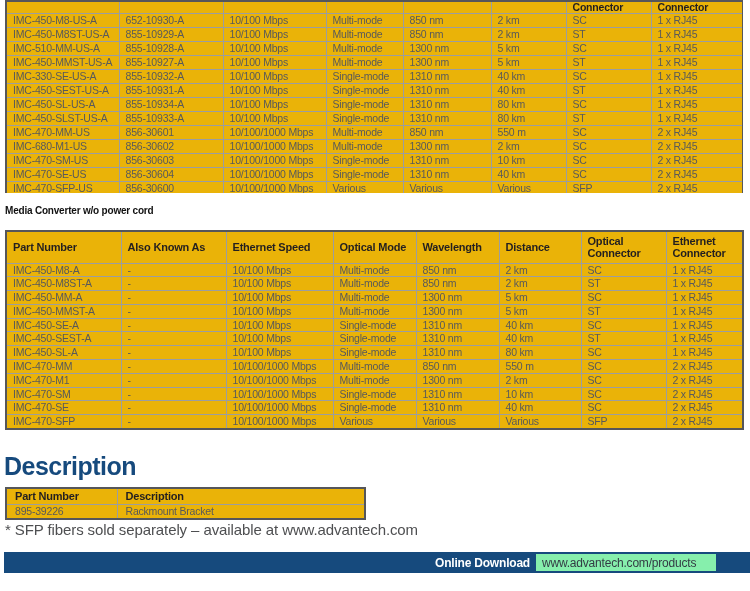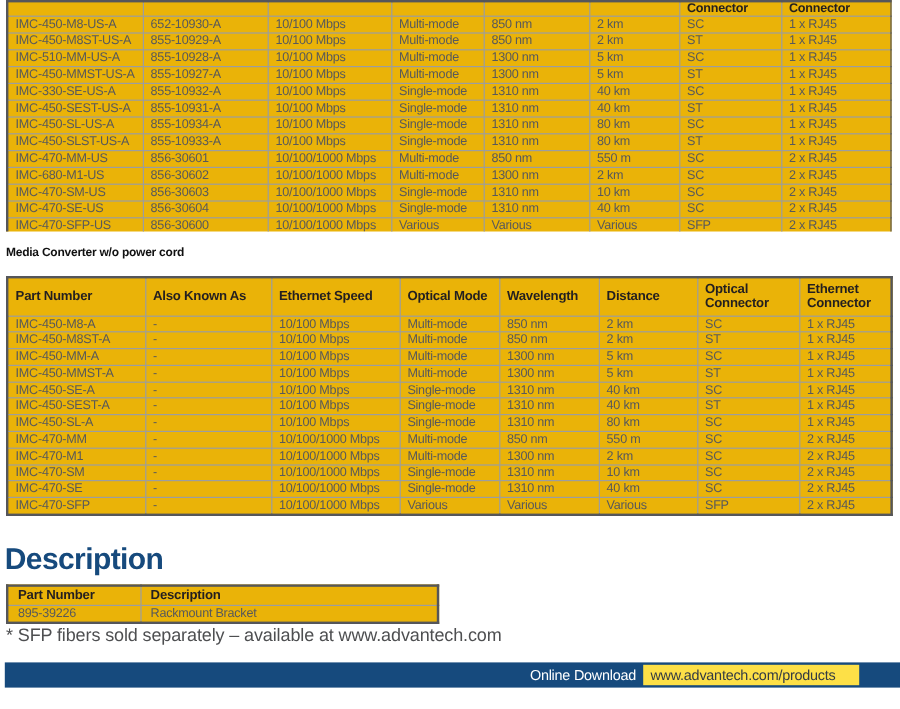--- a/index.html
+++ b/index.html
@@ -47,23 +47,23 @@
   .t3 tbody td{height:14px;padding:0 0 0 8px;font-size:10.5px;line-height:13px;
                color:var(--table_text);letter-spacing:-0.2px;}
 
   .footnote{position:absolute;left:5px;top:521px;font-size:15px;color:var(--footnote_text);
             letter-spacing:-0.1px;}
 
   
   .footer{position:absolute;left:4px;top:552px;width:746px;height:21px;
           background:var(--brand_navy);display:flex;align-items:center;}
   .footer .spacer{flex:1;}
-  .footer .dl-label{color:#fff;font-size:12px;font-weight:normal;letter-spacing:-0.2px;
+  .footer .dl-label{color:#fff;font-size:12px;font-weight:bold;letter-spacing:-0.2px;
                     margin-right:6px;}
-  .footer .urlbox{width:180px;height:17px;background:#fde047;display:flex;align-items:center;
+  .footer .urlbox{width:180px;height:17px;background:#86efac;display:flex;align-items:center;
                   padding-left:6px;margin-right:34px;}
   .footer .urlbox span{font-size:12px;color:#333B44;letter-spacing:-0.2px;}
 </style>
 </head>
 <body>
 
 <div class="page">
 
   <div class="t1wrap">
     <table class="data t1">

